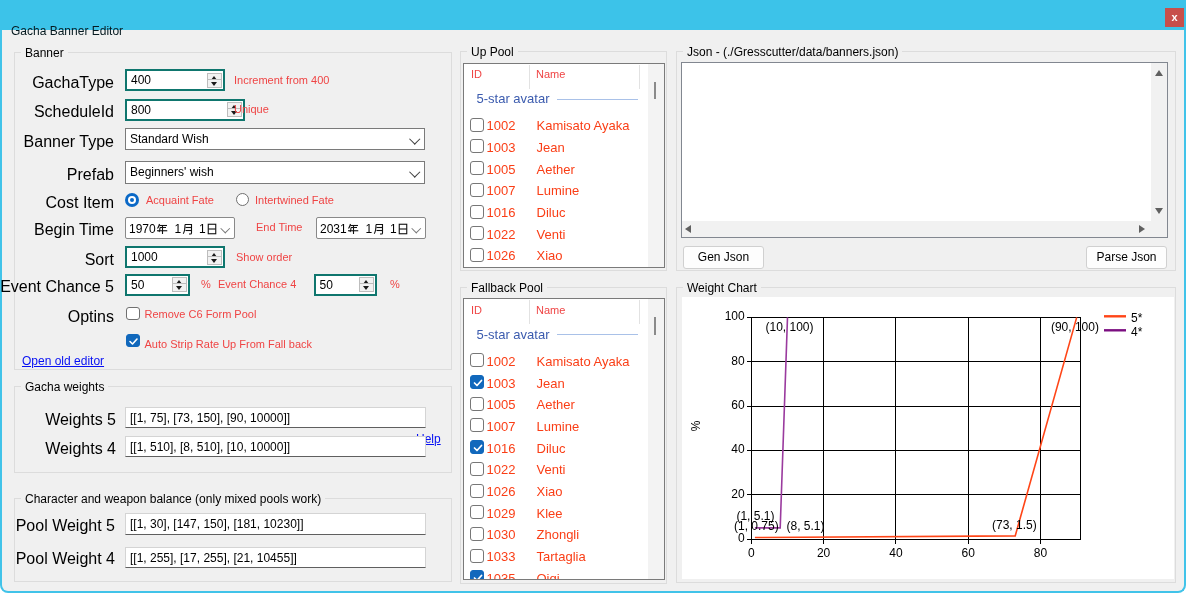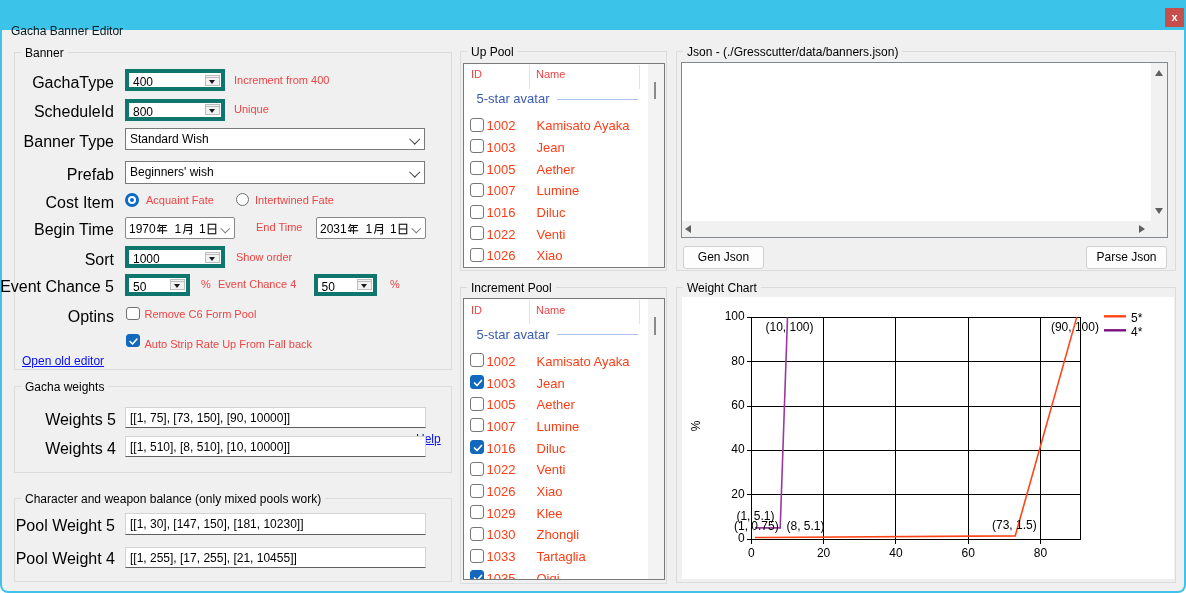--- a/index.html
+++ b/index.html
@@ -8,21 +8,21 @@
 #win { position:absolute; left:0; top:0; width:1186px; height:593px; background:#f0f0f0;
   border:2px solid #41c3e9; border-top:none; border-radius:8px 8px 8px 8px; overflow:hidden; }
 #titlebar { position:absolute; left:0; top:0; width:1186px; height:30px; background:#3cc3e9; }
 #title { position:absolute; left:11px; top:8px; font-size:12px; color:#061a20;margin-top:16px; }
 #closebtn { position:absolute; left:1165px; top:8px; width:19px; height:19px; background:#c74f4b;
   color:#fff; font-size:11px; font-weight:bold; text-align:center; line-height:19px; }
 .grp { position:absolute; border:1px solid #dcdcdc; }
 .grp .t { position:absolute; top:-7.5px; left:6px; background:#f0f0f0; padding:0 4px; font-size:12px; color:#000; white-space:nowrap; }
 .lbl { position:absolute; font-size:11px; color:#ef4444; white-space:nowrap; }
 .rlbl { position:absolute; font-size:16px; color:#000; white-space:nowrap; text-align:right; }
-.spin { position:absolute; background:#fff; border:4px solid #0f766e; }
+.spin { position:absolute; background:#fff; border:2px solid #0f766e; }
 .spin .v { position:absolute; left:4px; top:2px; font-size:12px; }
 .spin .ud { position:absolute; right:1px; top:1px; bottom:1px; width:15px; }
 .spin .up, .spin .dn { position:absolute; left:0; width:15px; height:9px; background:#f2f2f2; border:1px solid #bdbdbd; }
 .spin .up { top:0.5px; } .spin .dn { bottom:0.5px; }
 .arr { position:absolute; width:0; height:0; }
 .combo { position:absolute; background:#fff; border:1px solid #7a7a7a; }
 .combo .v { position:absolute; left:4px; top:3px; font-size:12px; }
 .chev { position:absolute; width:7.5px; height:7.5px; border-right:1.3px solid #3c3c3c; border-bottom:1.3px solid #3c3c3c; transform:rotate(45deg); transform-origin:center; }
 .txt { position:absolute; background:#fff; border:1px solid #d4d4d4; border-bottom:1.5px solid #5f5f5f; }
 .txt .v { position:absolute; left:4px; top:3px; font-size:12px; line-height:14px; }
@@ -65,21 +65,21 @@
       <span class="up">
         <i class="arr" style="left:3px;top:2px;border-left:3.5px solid transparent;border-right:3.5px solid transparent;border-bottom:4px solid #1a1a1a;"></i>
       </span>
   <span class="dn">
         <i class="arr" style="left:3px;top:2px;border-left:3.5px solid transparent;border-right:3.5px solid transparent;border-top:4px solid #1a1a1a;"></i>
       </span>
     </span>
 </div>
 <div class="lbl" style="left:234px; top:73.5px;">Increment from 400</div>
 <div class="rlbl" style="left:0px; top:103px; width:114px;">ScheduleId</div>
-<div class="spin" style="left:125px; top:98.5px; width:100px; height:22px;">
+<div class="spin" style="left:125px; top:98.5px; width:120px; height:22px;">
     <span class="v">800</span>
   <span class="ud">
       <span class="up">
         <i class="arr" style="left:3px;top:2px;border-left:3.5px solid transparent;border-right:3.5px solid transparent;border-bottom:4px solid #1a1a1a;"></i>
       </span>
   <span class="dn">
         <i class="arr" style="left:3px;top:2px;border-left:3.5px solid transparent;border-right:3.5px solid transparent;border-top:4px solid #1a1a1a;"></i>
       </span>
     </span>
 </div>
@@ -270,21 +270,21 @@
       <div class="lcb" style="left:6px; top:184.39999999999998px;"></div>
       <div class="row-id" style="left:23px; top:184.89999999999998px;">1026</div>
       <div class="row-nm" style="left:73px; top:184.89999999999998px;">Xiao</div>
     </div>
   <div class="vsb" style="right:0; top:0; height:203px;">
       <span class="thumb" style="top:18px; height:17px;"></span>
     </div>
 </div>
 
 <div class="grp" style="left:460px; top:287px; width:206.5px; height:296.5px;">
-    <span class="t">Increment Pool</span>
+    <span class="t">Fallback Pool</span>
   </div>
 <div class="lv" style="left:462.5px; top:298px; width:202.5px; height:281.5px;">
   <div class="hdr"></div>
   <div class="lbl" style="left:7.5px; top:4.5px;">ID</div>
   <div class="lbl" style="left:72.5px; top:4.5px;">Name</div>
   <div class="colsep" style="left:65.5px;"></div>
   <div class="colsep" style="left:175.5px;"></div>
   <div class="ghdr" style="left:13px; top:27.5px;">5-star avatar</div>
   <div class="gline" style="left:93px; top:35px; width:81px;"></div>
   <div id="fbrows">

